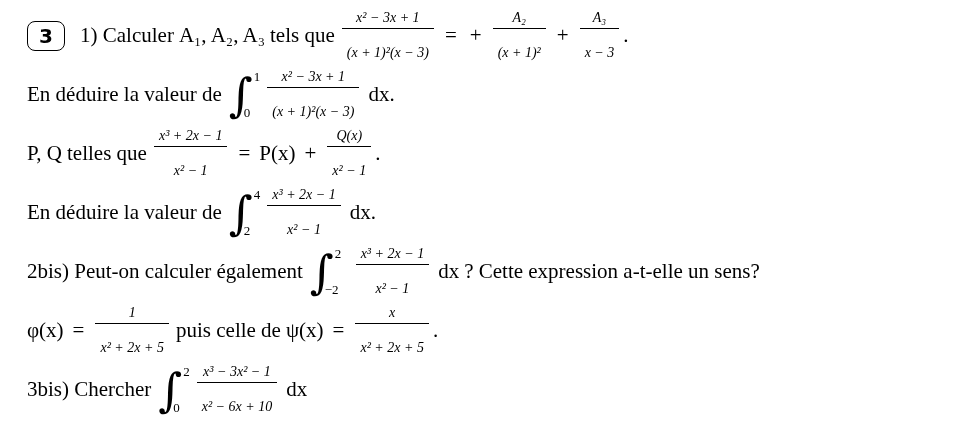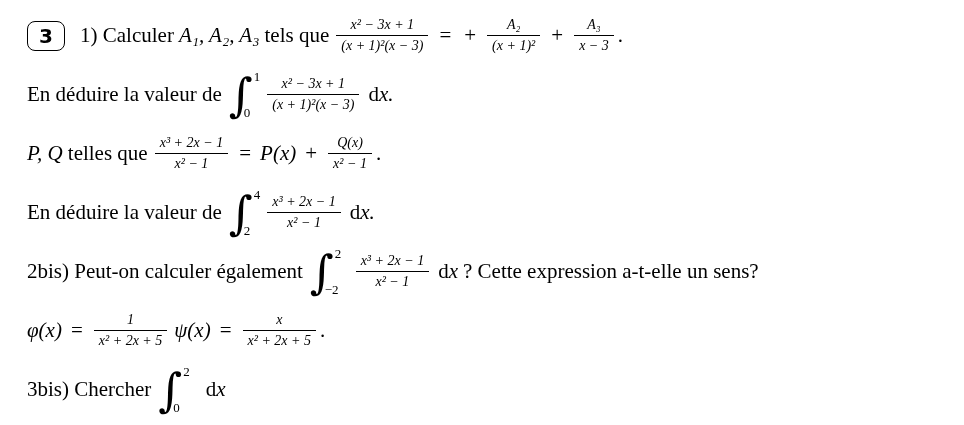--- a/index.html
+++ b/index.html
@@ -20,21 +20,21 @@
   .line {
     display: flex;
     align-items: center;
     white-space: nowrap;
     gap: 5px;
     height: 59px;
     padding-left: 27px;
     font-size: 21px;
   }
   .rm { font-style: normal; text-align: right; }
-  .it { font-style: italic; }
+  .it { }
   .ex-box {
     display: inline-flex;
     align-items: center;
     justify-content: center;
     min-width: 30px;
     height: 28px;
     padding: 0 3px;
     border: 1.7px solid #000000;
     border-radius: 8px;
     font-family: "DejaVu Sans", "Liberation Sans", sans-serif;
@@ -44,21 +44,21 @@
   }
   .frac {
     display: inline-block;
     text-align: center;
     font-size: 14px;
     font-style: italic;
     line-height: 1.15;
     margin: 0 2px;
   }
   .frac .num { display: block; padding: 0 5px 2px 5px; }
-  .frac .den { display: block; border-top: 1.4px solid #000000; padding: 2px 5px 0 5px; }
+  .frac .den { display: block; border-top: 1.4px solid #000000; padding: 16px 5px 0 5px; }
   .op { margin: 0 4px; font-style: normal; }
   .period { margin-left: -3px; }
   .integral { display: inline-flex; align-items: center; margin: 0 2px; }
   .int-sign {
     font-family: "DejaVu Serif", serif;
     font-size: 46px;
     line-height: 1;
     font-style: normal;
     display: inline-block;
   }
@@ -179,39 +179,42 @@
     <span class="rm">? Cette expression a-t-elle un sens?</span>
   </div>
 
   <div class="line">
     <span class="it">φ(x)</span>
     <span class="op">=</span>
     <span class="frac">
       <span class="num">1</span>
       <span class="den">x² + 2x + 5</span>
     </span>
+    <span class="rm">puis celle de</span>
     <span class="it">ψ(x)</span>
     <span class="op">=</span>
     <span class="frac">
       <span class="num">x</span>
       <span class="den">x² + 2x + 5</span>
     </span>
     <span class="rm period">.</span>
   </div>
 
   <div class="line">
     <span class="rm">3bis) Chercher</span>
     <span class="integral">
       <span class="int-sign">∫</span>
       <span class="int-bounds">
         <span class="int-upper">2</span>
         <span class="int-lower">0</span>
       </span>
     </span>
     <span class="frac">
+      <span class="num">x³ − 3x² − 1</span>
+      <span class="den">x² − 6x + 10</span>
     </span>
     <span class="dx">
       <span class="rm">d</span>
       <span class="it">x</span>
     </span>
   </div>
 
 </div>
 
 </body></html>

